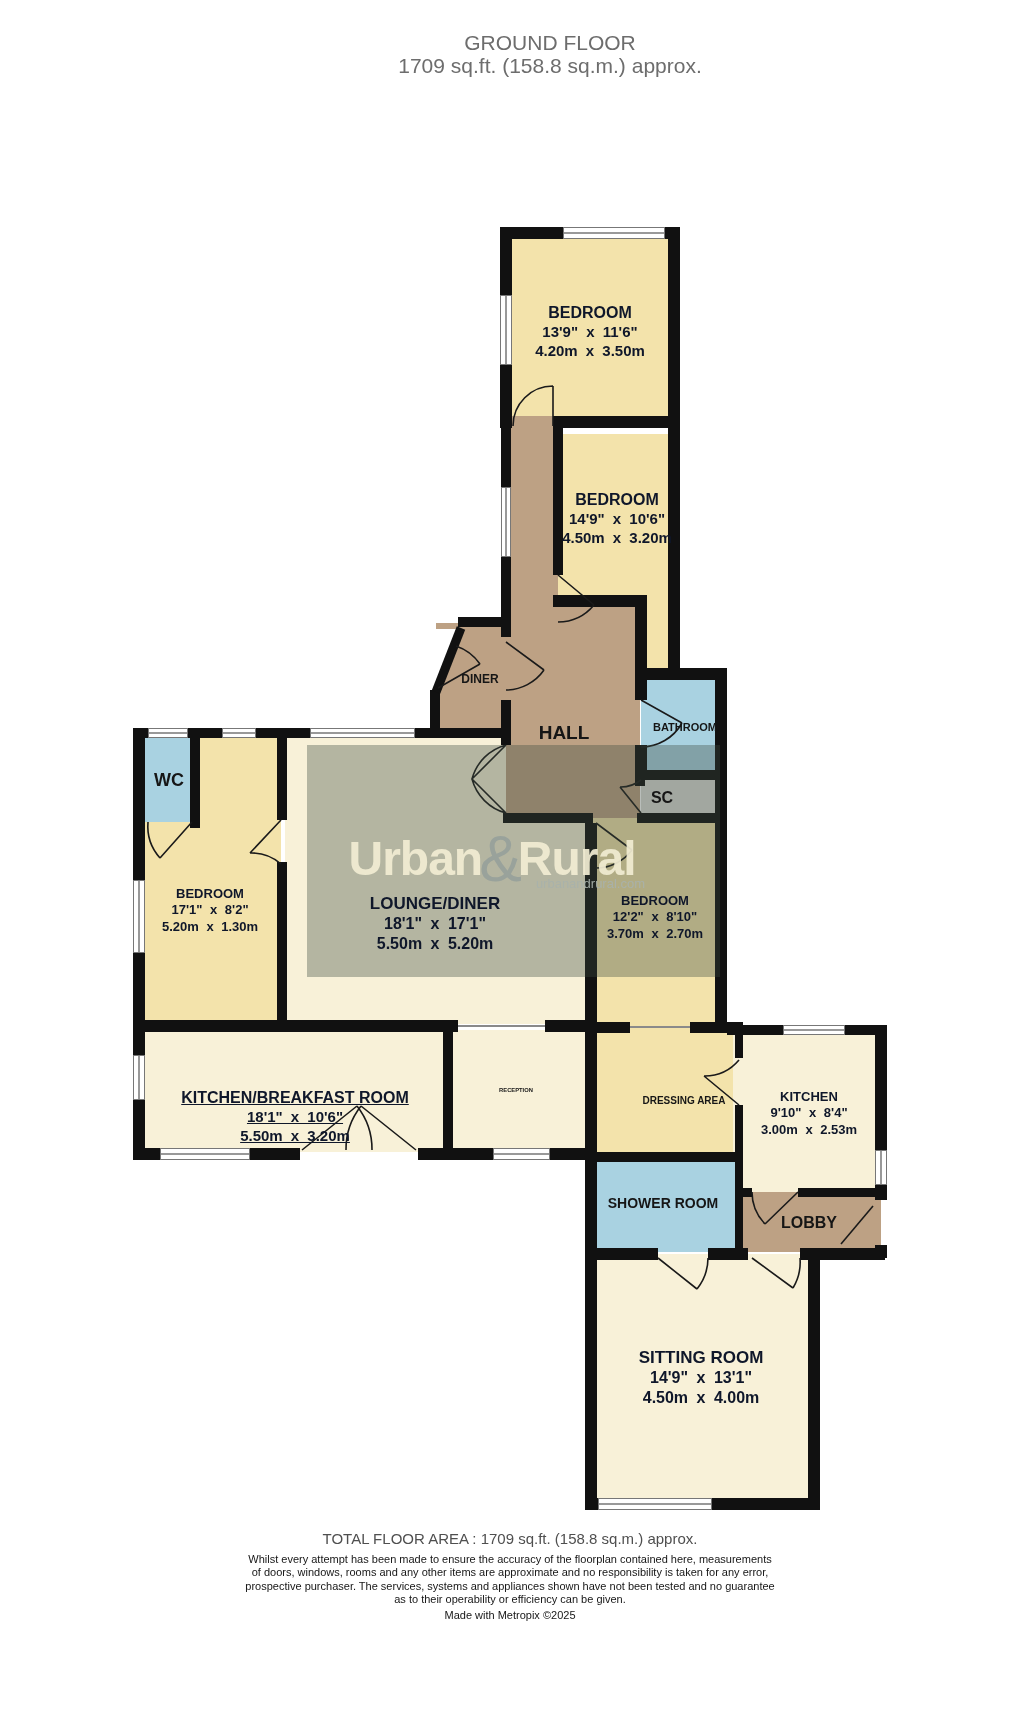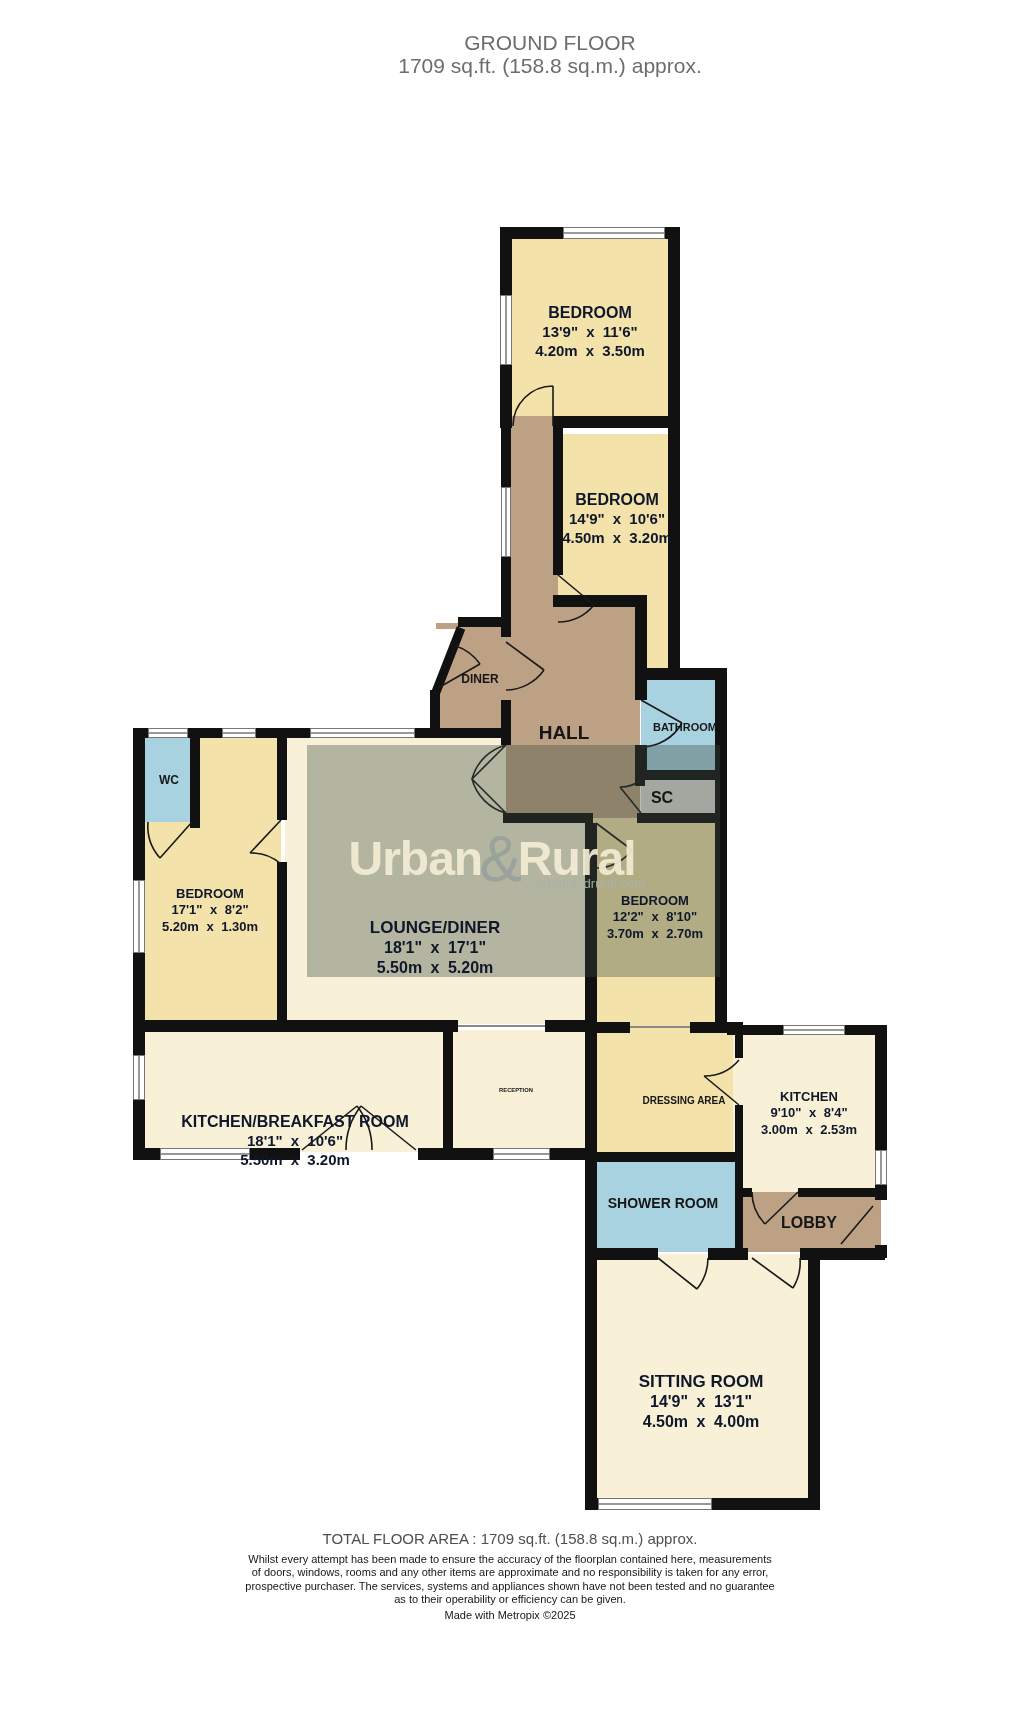--- a/index.html
+++ b/index.html
@@ -11,21 +11,21 @@
   .winh{background-image:linear-gradient(to bottom,transparent 42%,#999 42%,#999 58%,transparent 58%);}
   .winv{background-image:linear-gradient(to right,transparent 42%,#999 42%,#999 58%,transparent 58%);}
   .thinline{position:absolute;background:#8a8a8a;}
   .overlay{position:absolute;background:rgba(62,76,64,0.36);}
   .rl{position:absolute;transform:translateX(-50%);text-align:center;color:#0f172a;
       white-space:nowrap;line-height:1.25;z-index:40;}
   .rl .rn{font-weight:bold;}
   .rl .rd{font-weight:bold;word-spacing:4px;}
   .f16 .rn{font-size:16px;} .f16 .rd{font-size:15px;}
   .f13 .rn{font-size:13px;} .f13 .rd{font-size:13px;}
-  .f17 .rn{font-size:17px;margin-top:24px;} .f17 .rd{font-size:16px;}
+  .f17 .rn{font-size:17px;} .f17 .rd{font-size:16px;}
   .simple{position:absolute;transform:translate(-50%,-50%);font-weight:bold;color:#161616;
           white-space:nowrap;z-index:40;}
   .title{position:absolute;left:550px;transform:translateX(-50%);color:#6d6d6d;
          font-size:21px;white-space:nowrap;z-index:50;}
   .logo{position:absolute;left:492px;top:822px;transform:translateX(-50%);z-index:45;
         white-space:nowrap;font-weight:bold;font-size:48px;letter-spacing:-1px;
         color:#f2edd3;opacity:0.92;}
   .logo .amp{font-size:64px;color:#97a19b;vertical-align:-6px;margin:0 -3px;font-weight:normal;}
   .logourl{position:absolute;left:445px;top:876px;width:200px;text-align:right;font-size:13px;
            color:#a9b2ab;z-index:45;opacity:0.95;}
@@ -221,41 +221,41 @@
   <div class="rl f17" style="left:435px;top:893px;">
     <div class="rn">LOUNGE/DINER</div>
     <div class="rd">18'1" x 17'1"</div>
     <div class="rd">5.50m x 5.20m</div>
   </div>
   <div class="rl f13" style="left:655px;top:893px;">
     <div class="rn">BEDROOM</div>
     <div class="rd">12'2" x 8'10"</div>
     <div class="rd">3.70m x 2.70m</div>
   </div>
-  <div class="rl f16" style="left:295px;top:1112px;">
+  <div class="rl f16" style="left:295px;top:1088px;text-decoration:underline;">
     <div class="rn">KITCHEN/BREAKFAST ROOM</div>
     <div class="rd">18'1" x 10'6"</div>
     <div class="rd">5.50m x 3.20m</div>
   </div>
   <div class="rl f13" style="left:809px;top:1089px;">
     <div class="rn">KITCHEN</div>
     <div class="rd">9'10" x 8'4"</div>
     <div class="rd">3.00m x 2.53m</div>
   </div>
   <div class="rl f17" style="left:701px;top:1347px;">
     <div class="rn">SITTING ROOM</div>
     <div class="rd">14'9" x 13'1"</div>
     <div class="rd">4.50m x 4.00m</div>
   </div>
 
   <div class="simple" style="left:480px;top:679px;font-size:12px;">DINER</div>
   <div class="simple" style="left:564px;top:733px;font-size:19px;">HALL</div>
   <div class="simple" style="left:685px;top:727px;font-size:11px;">BATHROOM</div>
   <div class="simple" style="left:662px;top:798px;font-size:16px;">SC</div>
-  <div class="simple" style="left:169px;top:780px;font-size:12px;">WC</div>
+  <div class="simple" style="left:169px;top:780px;font-size:18px;">WC</div>
   <div class="simple" style="left:660px;top:1100px;font-size:10px;padding-left:48px;">DRESSING AREA</div>
   <div class="simple" style="left:663px;top:1203px;font-size:14px;">SHOWER ROOM</div>
   <div class="simple" style="left:809px;top:1223px;font-size:16px;">LOBBY</div>
   <div class="simple tiny" style="left:516px;top:1090px;">RECEPTION</div>
 
   <div class="footer-total">TOTAL FLOOR AREA : 1709 sq.ft. (158.8 sq.m.) approx.</div>
   <div class="disc">
     <div>Whilst every attempt has been made to ensure the accuracy of the floorplan contained here, measurements</div>
     <div>of doors, windows, rooms and any other items are approximate and no responsibility is taken for any error,</div>
     <div>prospective purchaser. The services, systems and appliances shown have not been tested and no guarantee</div>

